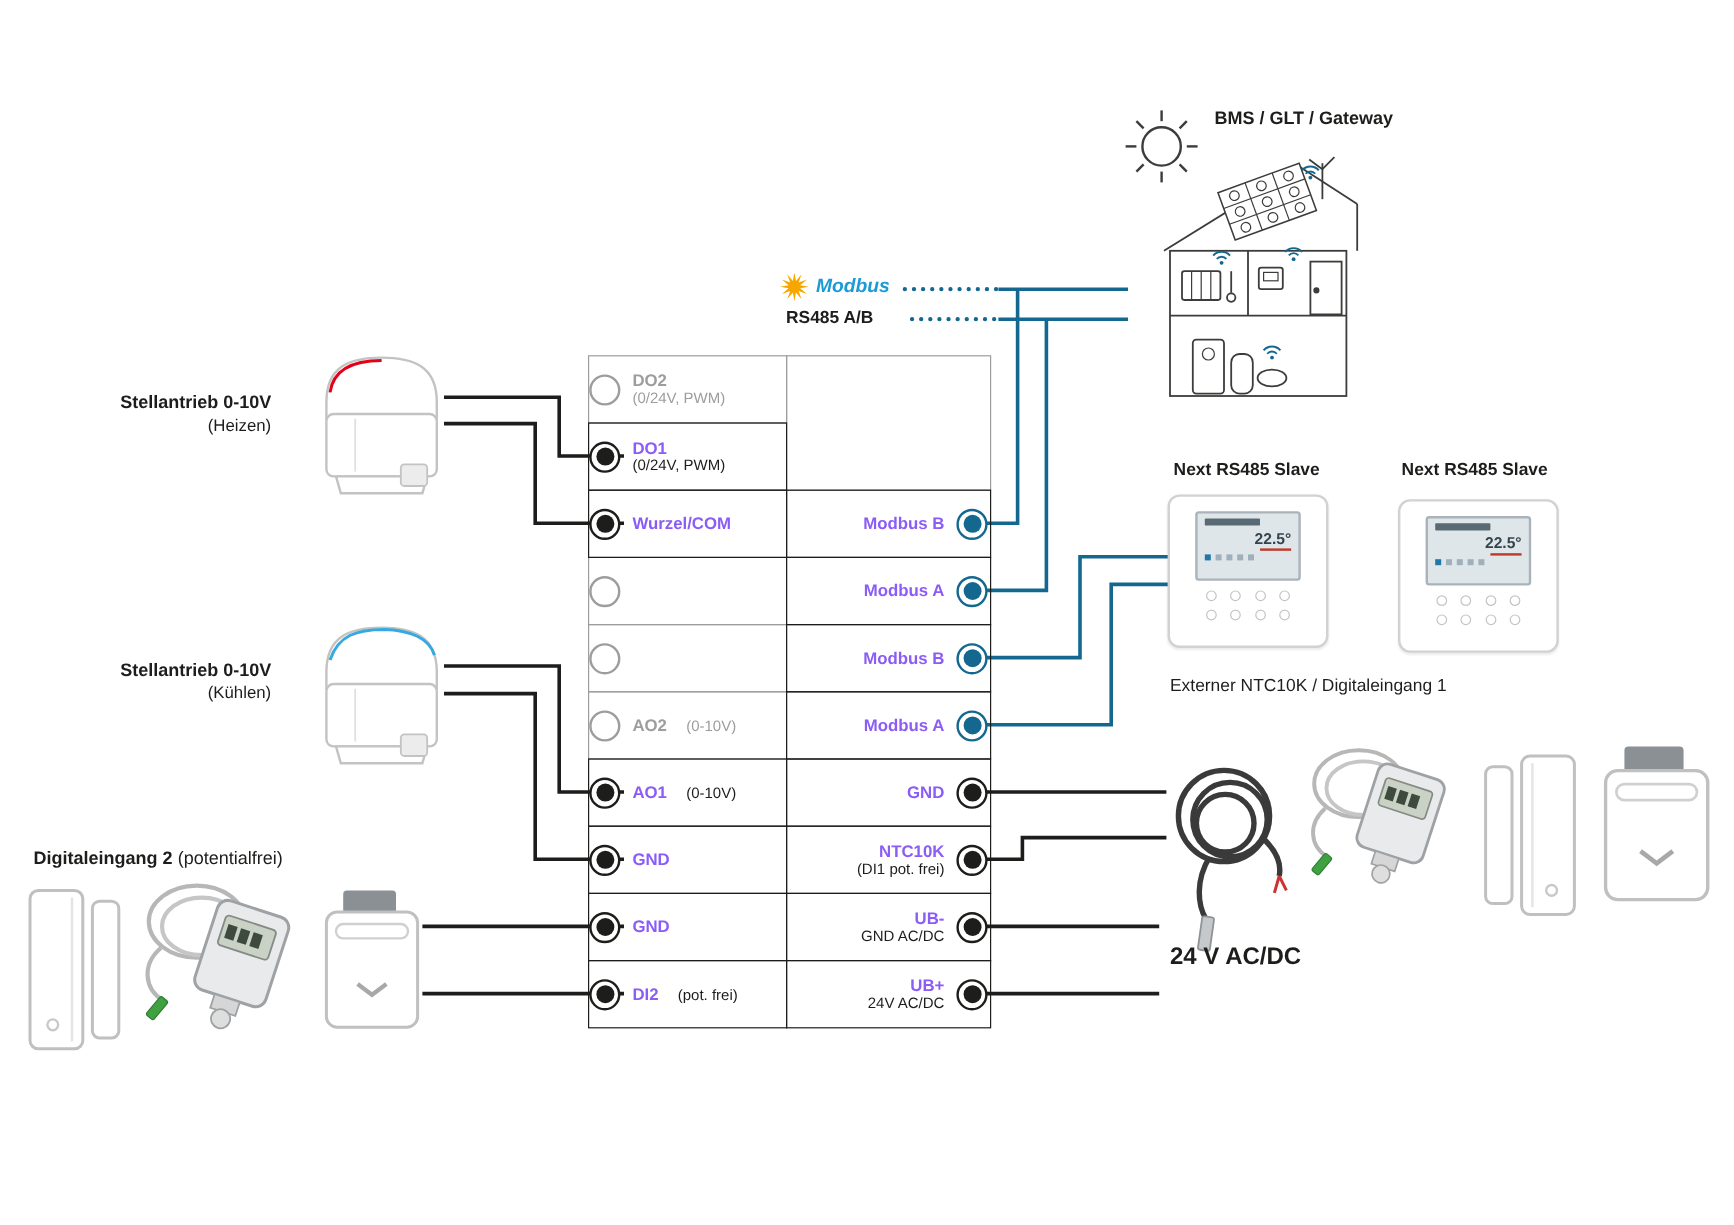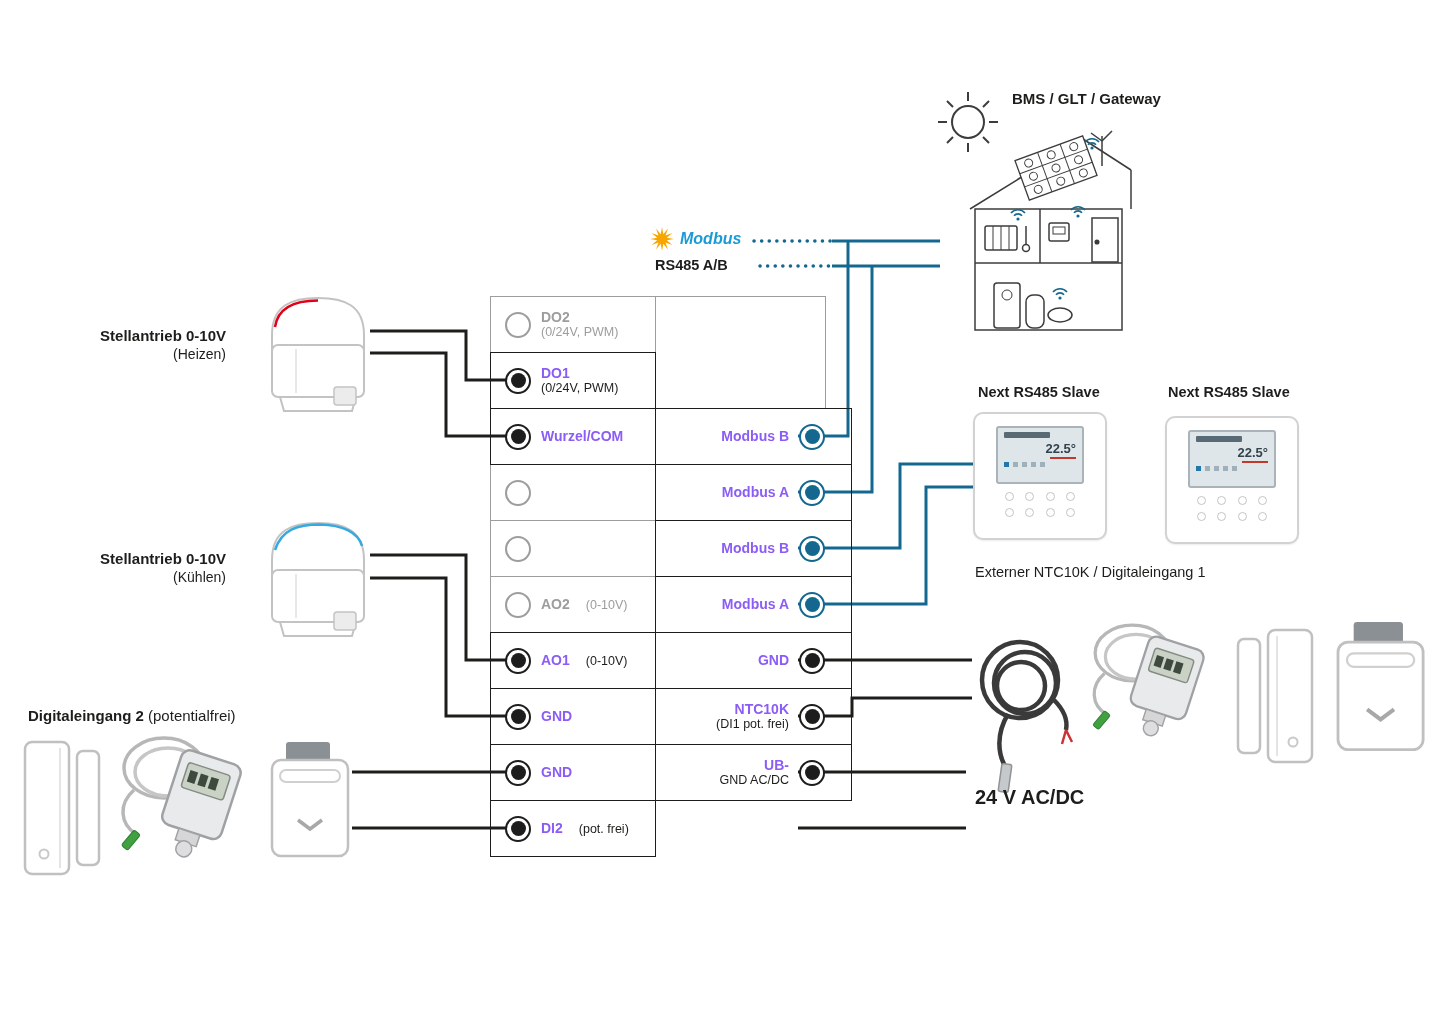--- a/index.html
+++ b/index.html
@@ -4,22 +4,22 @@
 <style>
   html,body{margin:0;padding:0;background:#fff;}
   body{font-family:"Liberation Sans",sans-serif;color:#1d1d1b;}
   .stage{position:relative;width:1445px;height:1021px;background:#fff;overflow:hidden;}
   .layer{position:absolute;left:0;top:0;pointer-events:none;}
   #wires{z-index:1;}
   #illus{z-index:4;}
 
   
   .cell{position:absolute;box-sizing:border-box;height:57px;display:flex;align-items:center;background:transparent;}
-  .cl{left:490px;width:166px;border:1.3px solid #1d1d1b;padding-left:14px;z-index:3;}
-  .cr{left:655px;width:197px;border:1.3px solid #1d1d1b;justify-content:flex-end;padding-right:26px;z-index:3;}
+  .cl{left:490px;width:166px;border:1.3px solid #1d1d1b;z-index:3;}
+  .cr{left:655px;width:171px;border:1.3px solid #1d1d1b;justify-content:flex-end;padding-right:2px;z-index:3;}
   .cell.g{border-color:#9d9d9c;z-index:2;}
   .bigcell{position:absolute;left:655px;top:296px;width:171px;height:113px;border:1.3px solid #9d9d9c;box-sizing:border-box;z-index:2;background:transparent;}
   .r1{top:296px}.r2{top:352px}.r3{top:408px}.r4{top:464px}.r5{top:520px}
   .r6{top:576px}.r7{top:632px}.r8{top:688px}.r9{top:744px}.r10{top:800px}
 
   .term{width:26px;height:26px;border-radius:50%;border:2.5px solid #1d1d1b;background:#fff;flex:0 0 26px;box-sizing:border-box;position:relative;}
   .term::after{content:"";position:absolute;inset:3.5px;border-radius:50%;background:#1d1d1b;}
   .term.blue{border-color:#14688f;}
   .term.blue::after{background:#14688f;}
   .term.empty{border-width:2px;border-color:#9d9d9c;}
@@ -192,20 +192,27 @@
     </div>
     <span class="term"></span>
   </div>
   <div class="cell cr r9">
     <div class="tlabel">
       <span class="tname">UB-</span>
       <span class="tsub">GND AC/DC</span>
     </div>
     <span class="term"></span>
   </div>
+  <div class="cell cr r10">
+    <div class="tlabel">
+      <span class="tname">UB+</span>
+      <span class="tsub">24V AC/DC</span>
+    </div>
+    <span class="term"></span>
+  </div>
 
   <div class="lab heiz">
     <div class="lab-title">Stellantrieb 0-10V</div>
     <div class="lab-sub">(Heizen)</div>
   </div>
   <div class="lab kuehl">
     <div class="lab-title">Stellantrieb 0-10V</div>
     <div class="lab-sub">(Kühlen)</div>
   </div>
   <div class="lab di2lab">

